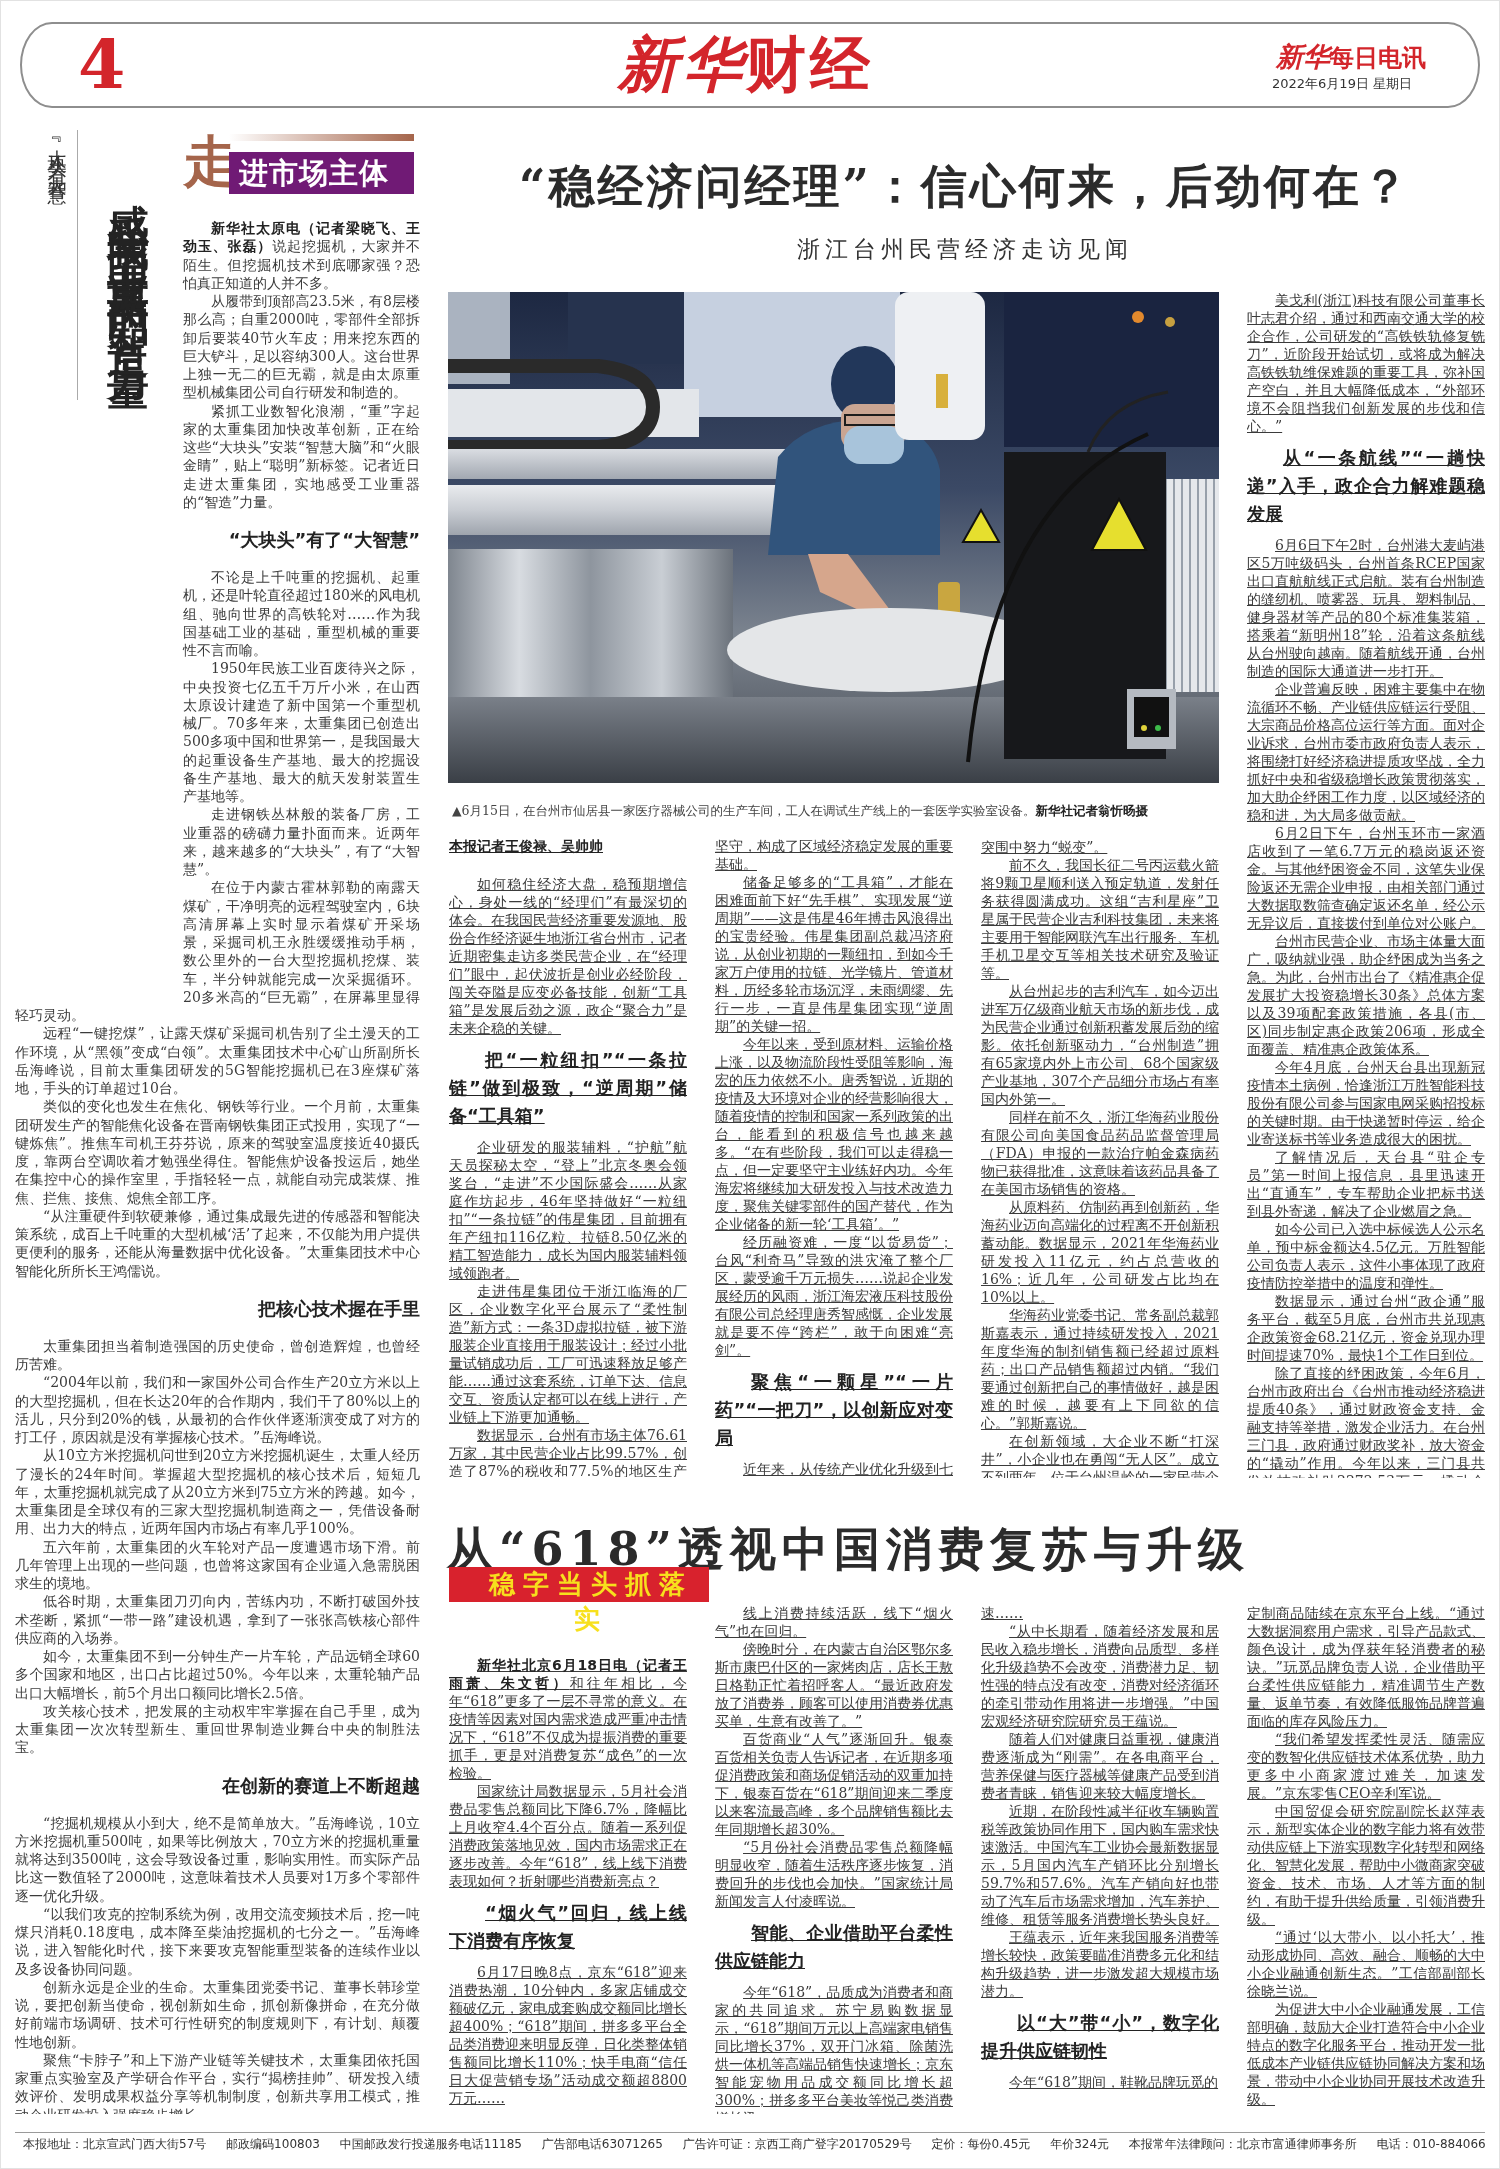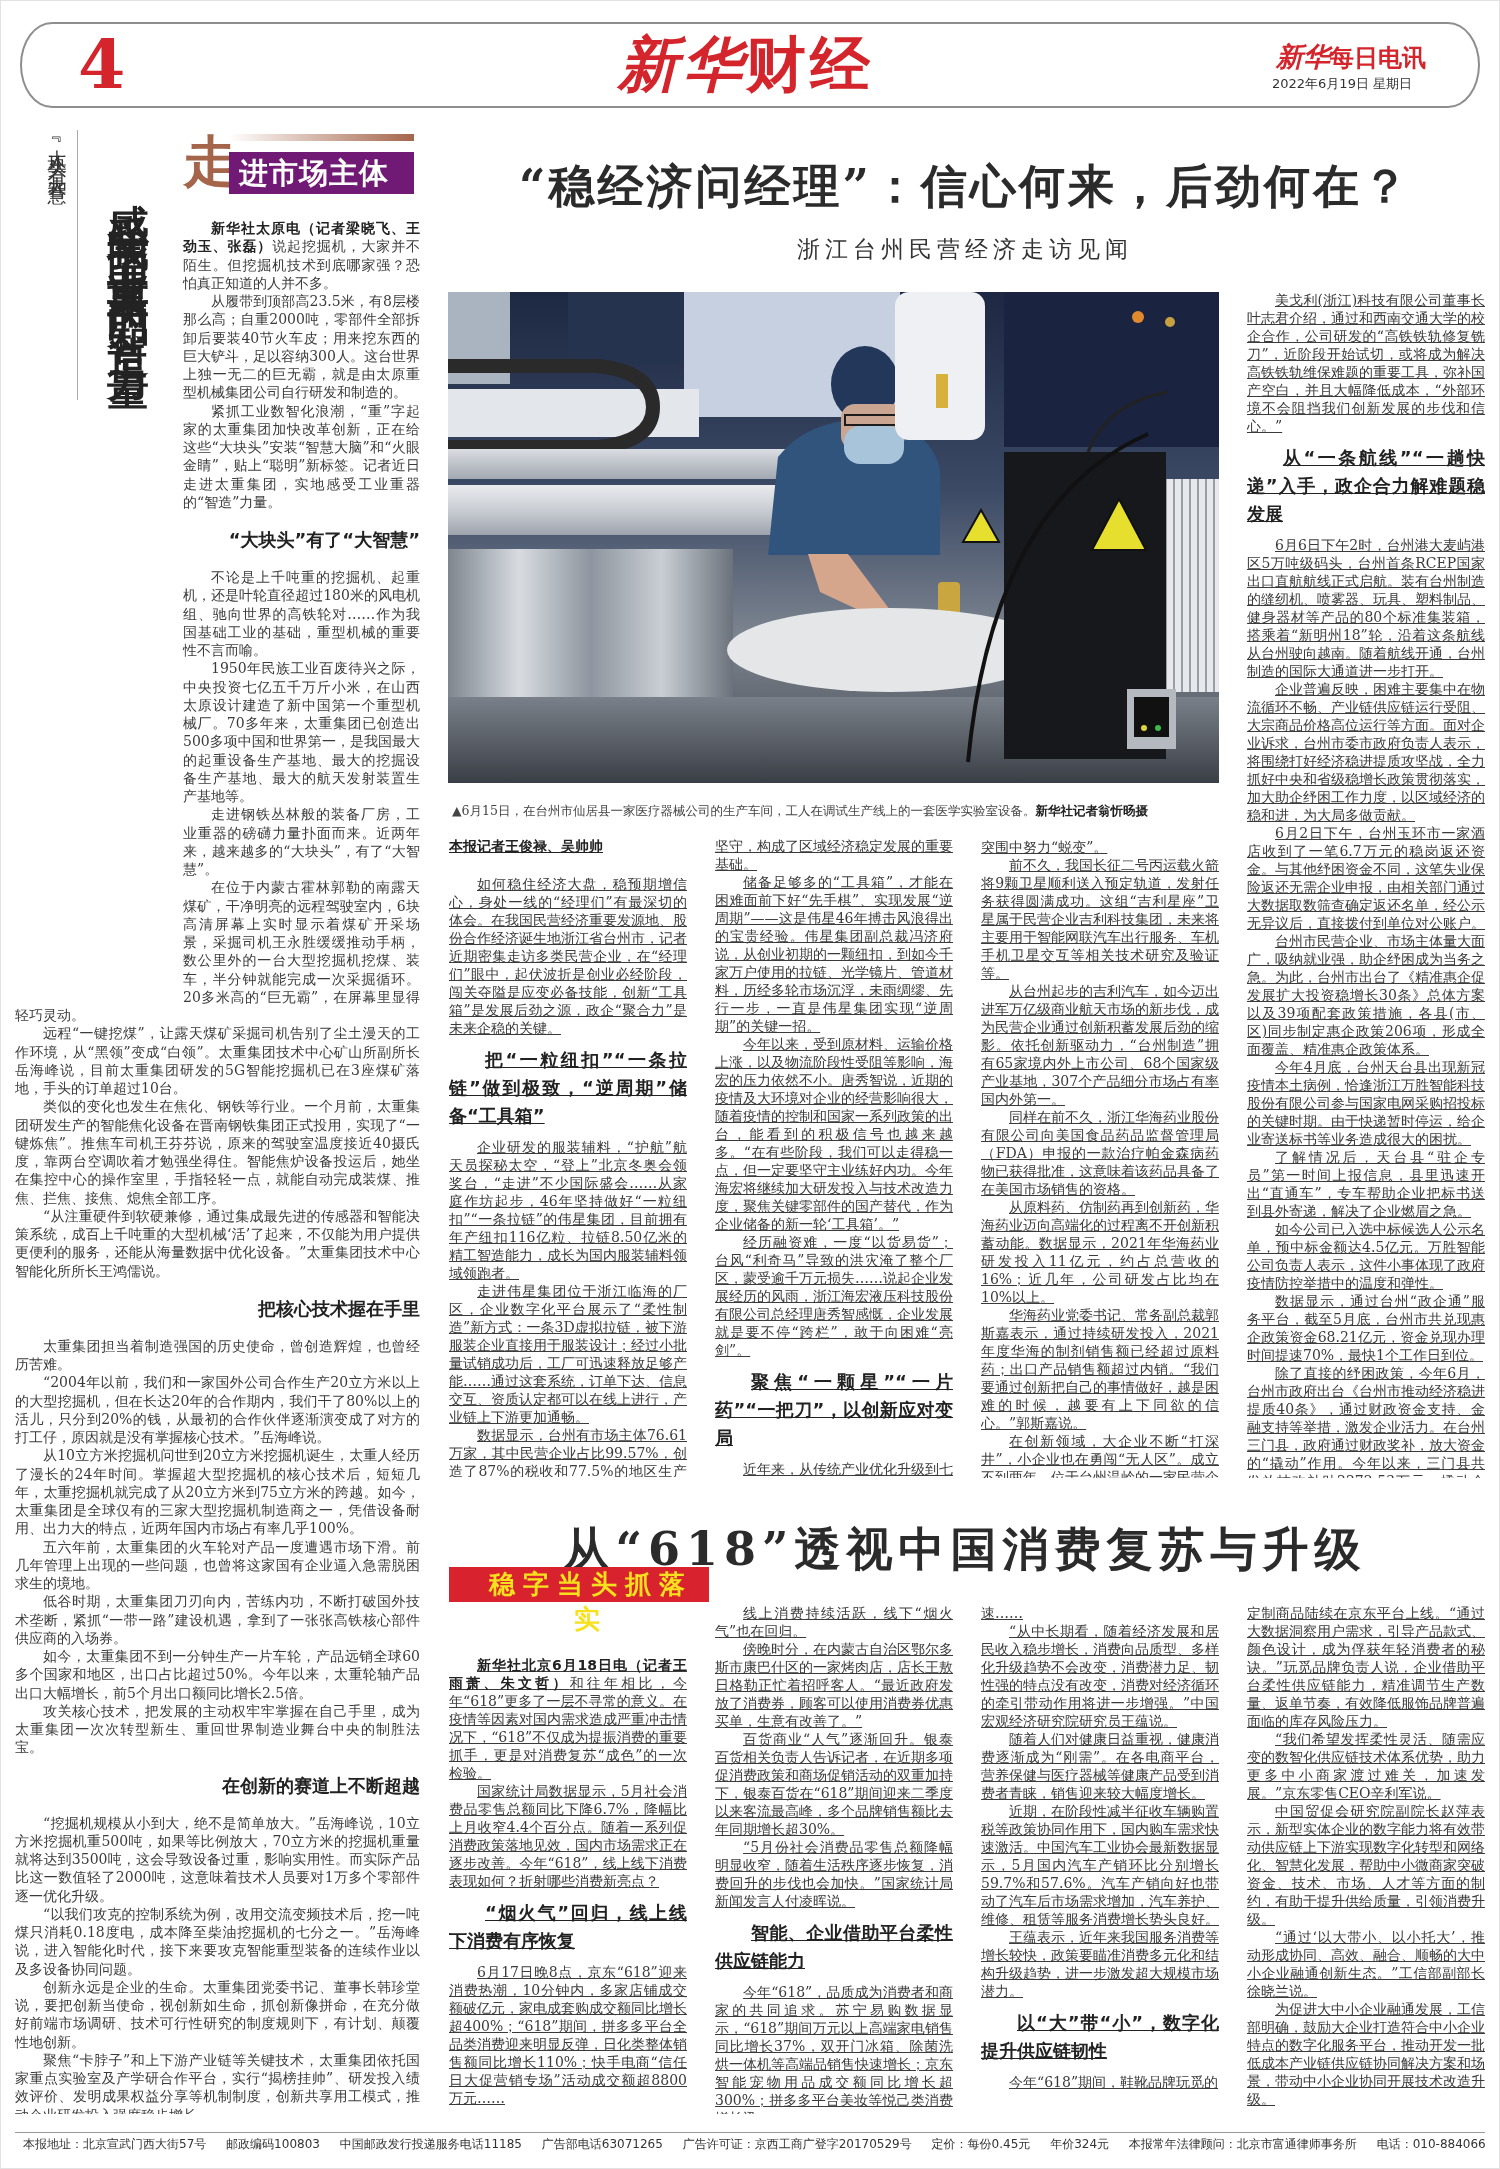--- a/index.html
+++ b/index.html
@@ -45,21 +45,21 @@
   .lsub { text-align:right; text-indent:0 !important; font-family:"DejaVu Sans", sans-serif; font-weight:bold; font-size:18px; line-height:24px; color:#222; margin:17px 0 16px; }
 
   
   .headline { left:447px; width:1036px; top:160px; text-align:center; font-size:46px; line-height:52px; font-weight:bold; letter-spacing:3px; color:#2b2b2b; white-space:nowrap; }
   .subtitle { left:447px; width:1036px; top:236px; text-align:center; font-size:23px; line-height:26px; letter-spacing:5px; color:#333; font-family:"DejaVu Sans", sans-serif; }
   .photo { left:448px; top:292px; width:771px; height:491px; overflow:hidden; background:#2c3850; }
   .caption { left:452px; top:803px; width:768px; font-size:12.5px; line-height:16px; color:#444; white-space:nowrap; overflow:hidden; }
   .caption .credit { font-weight:bold; color:#222; font-family:"DejaVu Sans", sans-serif; }
 
   
-  .headline2 { left:447px; width:1036px; top:1522px; text-align:center; font-size:46px; line-height:54px; font-weight:bold; letter-spacing:6px; color:#2b2b2b; white-space:nowrap; }
+  .headline2 { left:447px; width:1036px; top:1522px; text-align:left; font-size:46px; line-height:54px; font-weight:bold; letter-spacing:6px; color:#2b2b2b; white-space:nowrap; }
   .red-banner { left:449px; top:1567px; width:236px; height:35px; background:#d8222d;padding-left:24px; }
   .red-banner span { display:block; text-align:center; font-family:"DejaVu Sans", sans-serif; font-weight:bold; font-size:26px; line-height:35px; letter-spacing:8px; color:#f7e01d; }
 
   
   .footer-rule { left:15px; top:2132px; width:1470px; height:1px; background:#9a9a9a; }
   .footer { left:15px; top:2136px; width:1470px; text-align:center; font-size:12px; line-height:16px; color:#333; white-space:nowrap; overflow:hidden; font-family:"DejaVu Sans", sans-serif; }
   .footer span { margin:0 8px; }
 </style>
 </head>
 <body>

